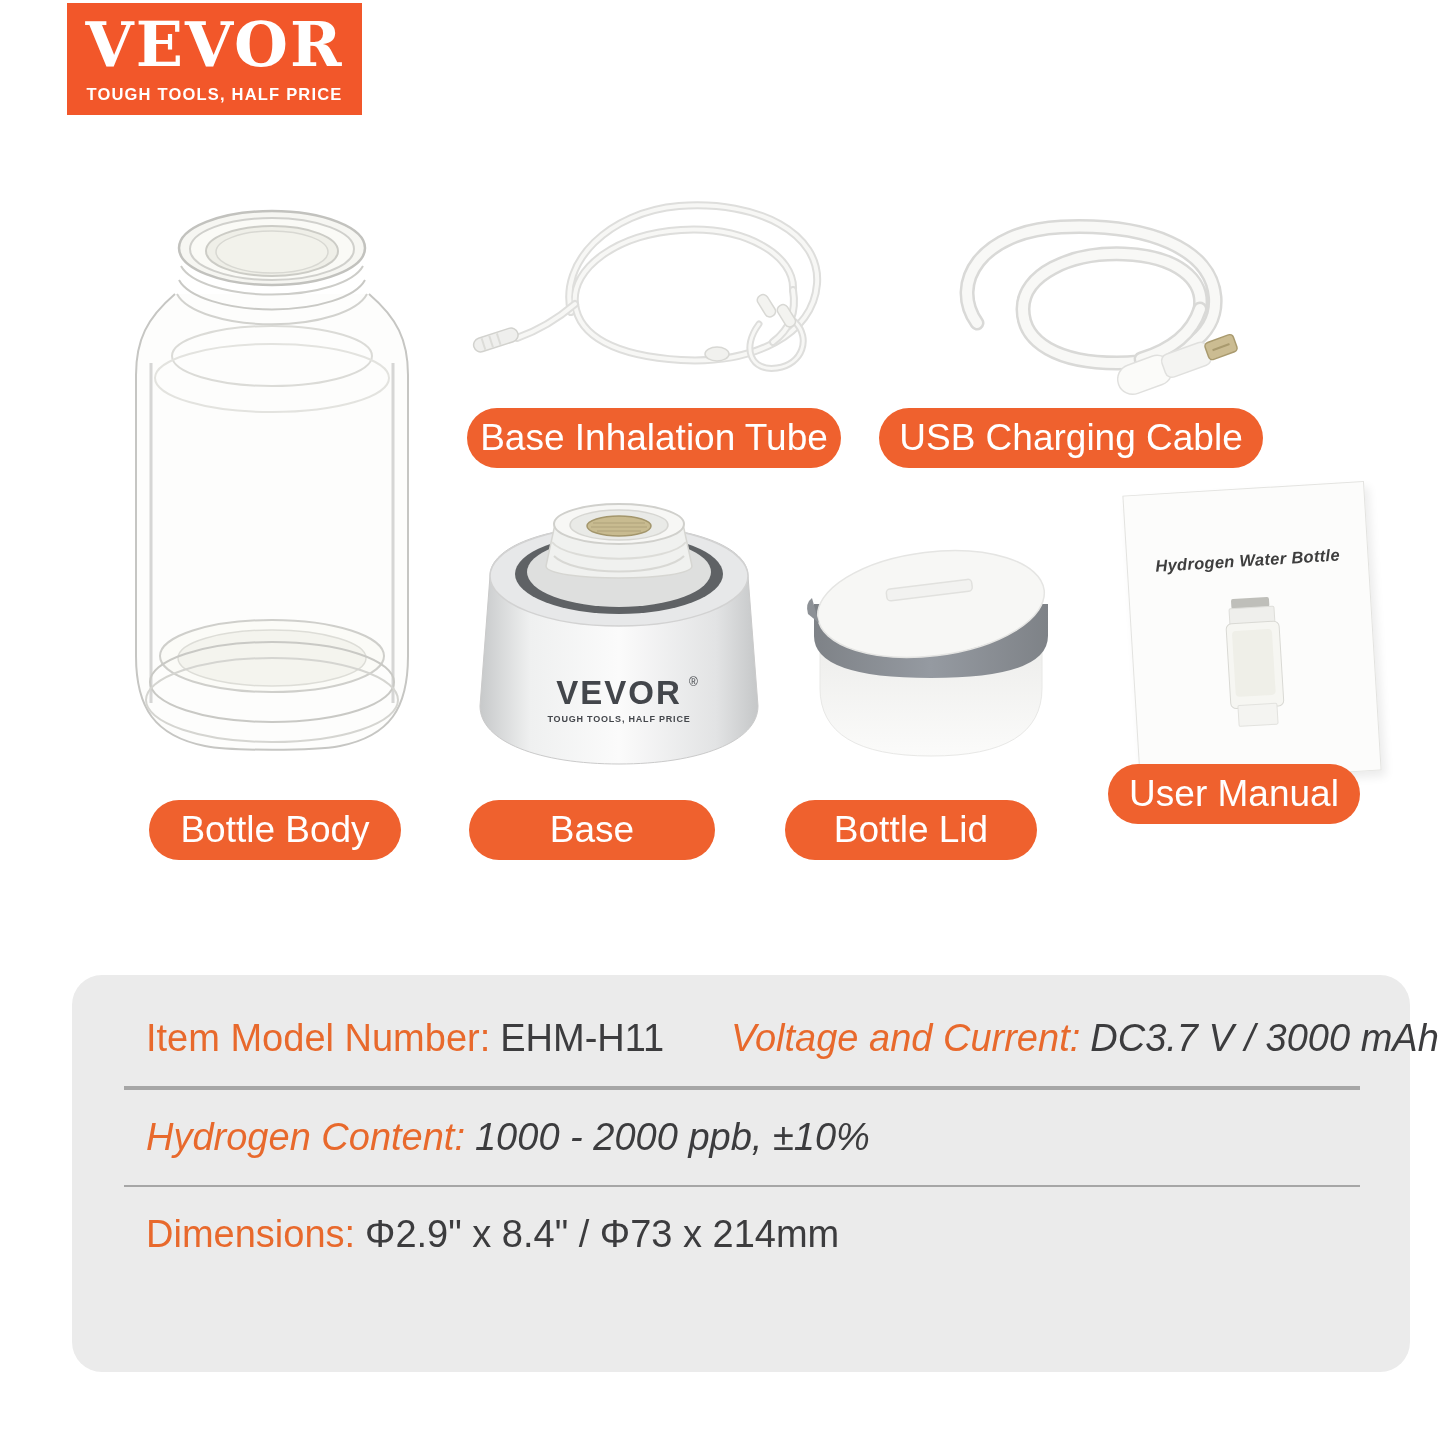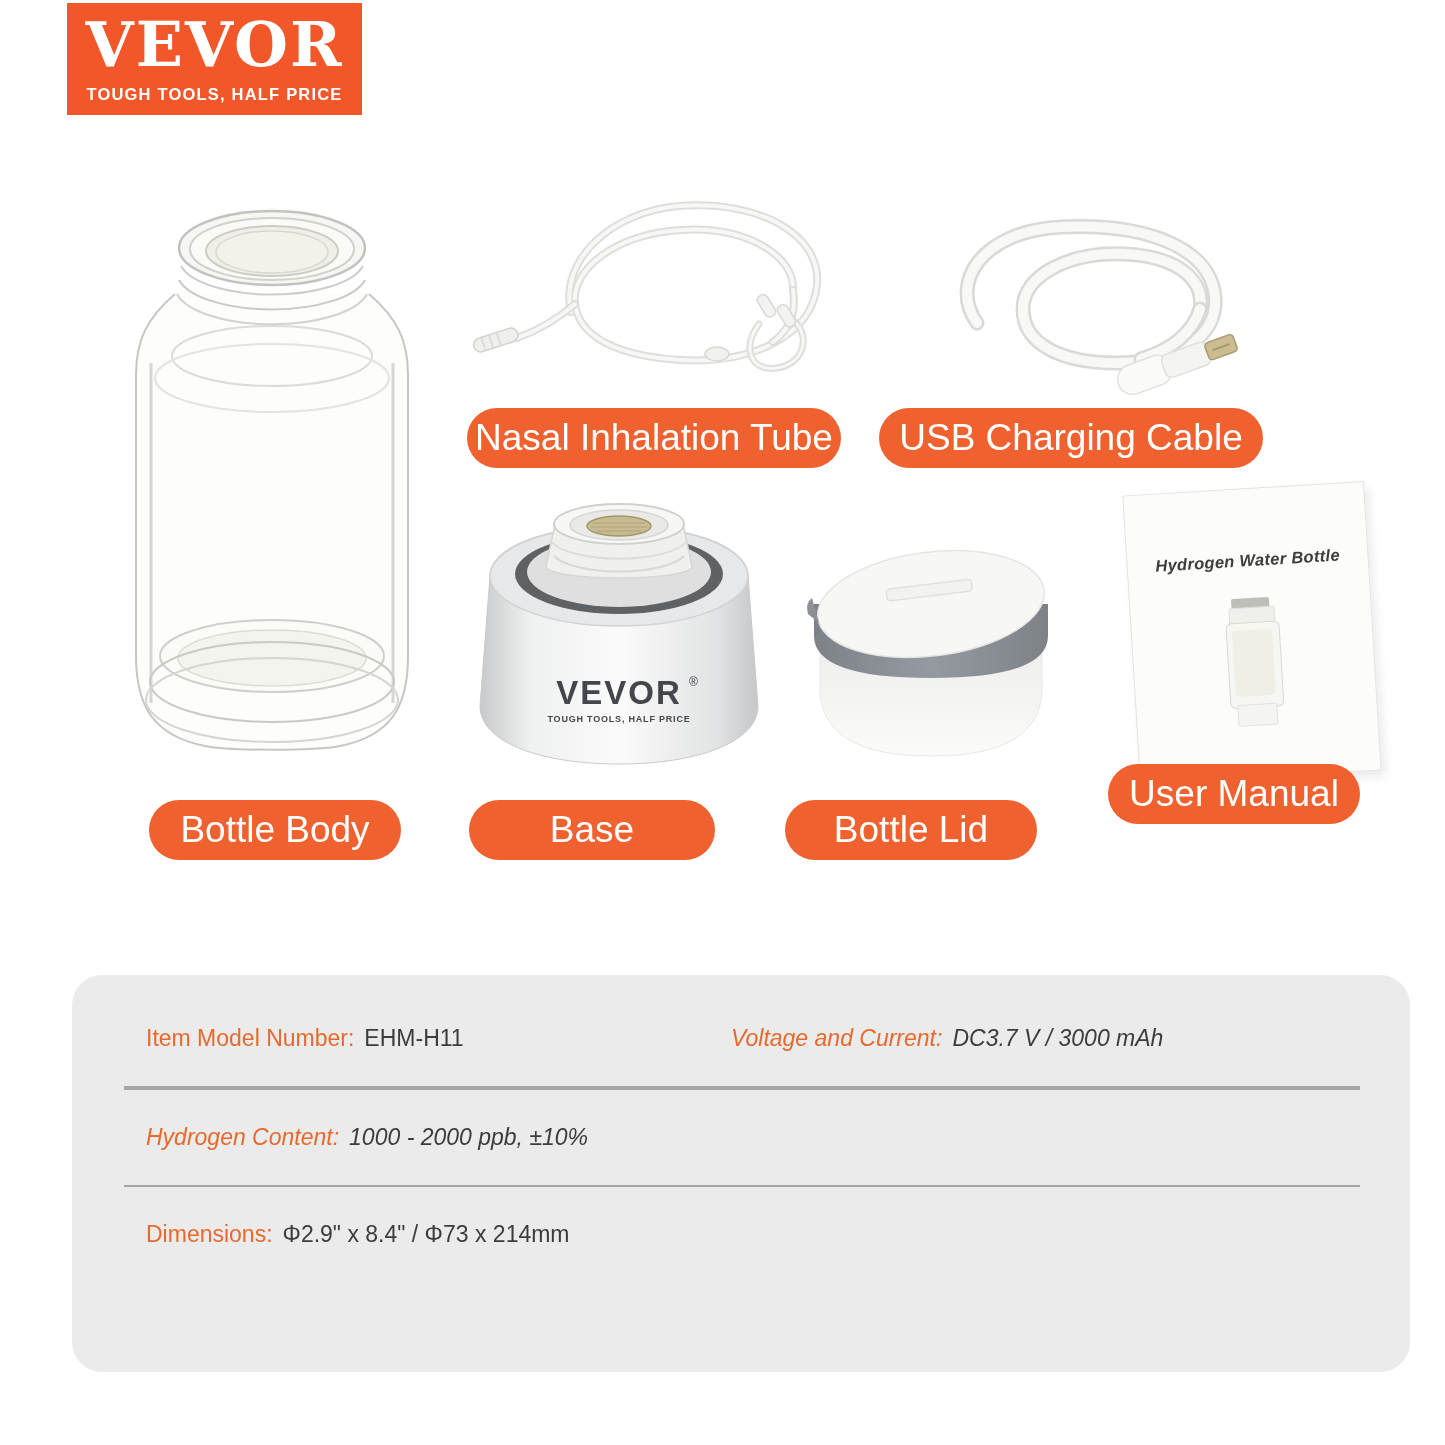--- a/index.html
+++ b/index.html
@@ -45,21 +45,21 @@
   .mf-glass{position:absolute;left:2px;top:24px;width:52px;height:84px;background:#F6F6F2;
           border:1px solid #D9D9D4;border-radius:6px;}
   .mf-fill{position:absolute;left:8px;top:32px;width:40px;height:66px;background:#EFEFE8;border-radius:4px;}
   .mf-bottom{position:absolute;left:9px;top:106px;width:38px;height:20px;background:#F4F4F1;
           border:1px solid #E2E2DE;border-radius:2px;}
 
   
   .specs{position:absolute;left:51px;top:975px;width:1338px;height:397px;background:#EBEBEB;
          border-radius:30px;padding-top:16px;box-sizing:border-box;}
   .spec-row{height:95px;display:flex;align-items:center;padding-left:74px;padding-right:40px;
-            box-sizing:border-box;font-size:23px;}
+            box-sizing:border-box;font-size:38px;}
   .spec-cell{white-space:nowrap;}
   .spec-cell.left{width:585px;flex:0 0 585px;}
   .spec-cell.right{flex:1;font-style:italic;}
   .spec-label{color:#E8692C;margin-right:10px;}
   .spec-value{color:#3C3C3E;}
   .spec-sep{height:2px;background:#A6A6A6;margin:0 50px 0 52px;}
 </style>
 </head>
 <body>
 
@@ -191,21 +191,21 @@
     <div class="manual-title">Hydrogen Water Bottle</div>
     <div class="manual-fig">
       <div class="mf-capband"></div>
       <div class="mf-capwhite"></div>
       <div class="mf-glass"></div>
       <div class="mf-fill"></div>
       <div class="mf-bottom"></div>
     </div>
   </div>
 
-  <div class="pill pill-nasal">Nasal Inhalation Tube</div>
+  <div class="pill pill-nasal">Base Inhalation Tube</div>
   <div class="pill pill-usb">USB Charging Cable</div>
   <div class="pill pill-body">Bottle Body</div>
   <div class="pill pill-lid">Bottle Lid</div>
   <div class="pill pill-base">Base</div>
   <div class="pill pill-manual">User Manual</div>
 
   <div class="specs">
     <div class="spec-row">
       <div class="spec-cell left">
         <span class="spec-label">Item Model Number:</span><span class="spec-value">EHM-H11</span>

